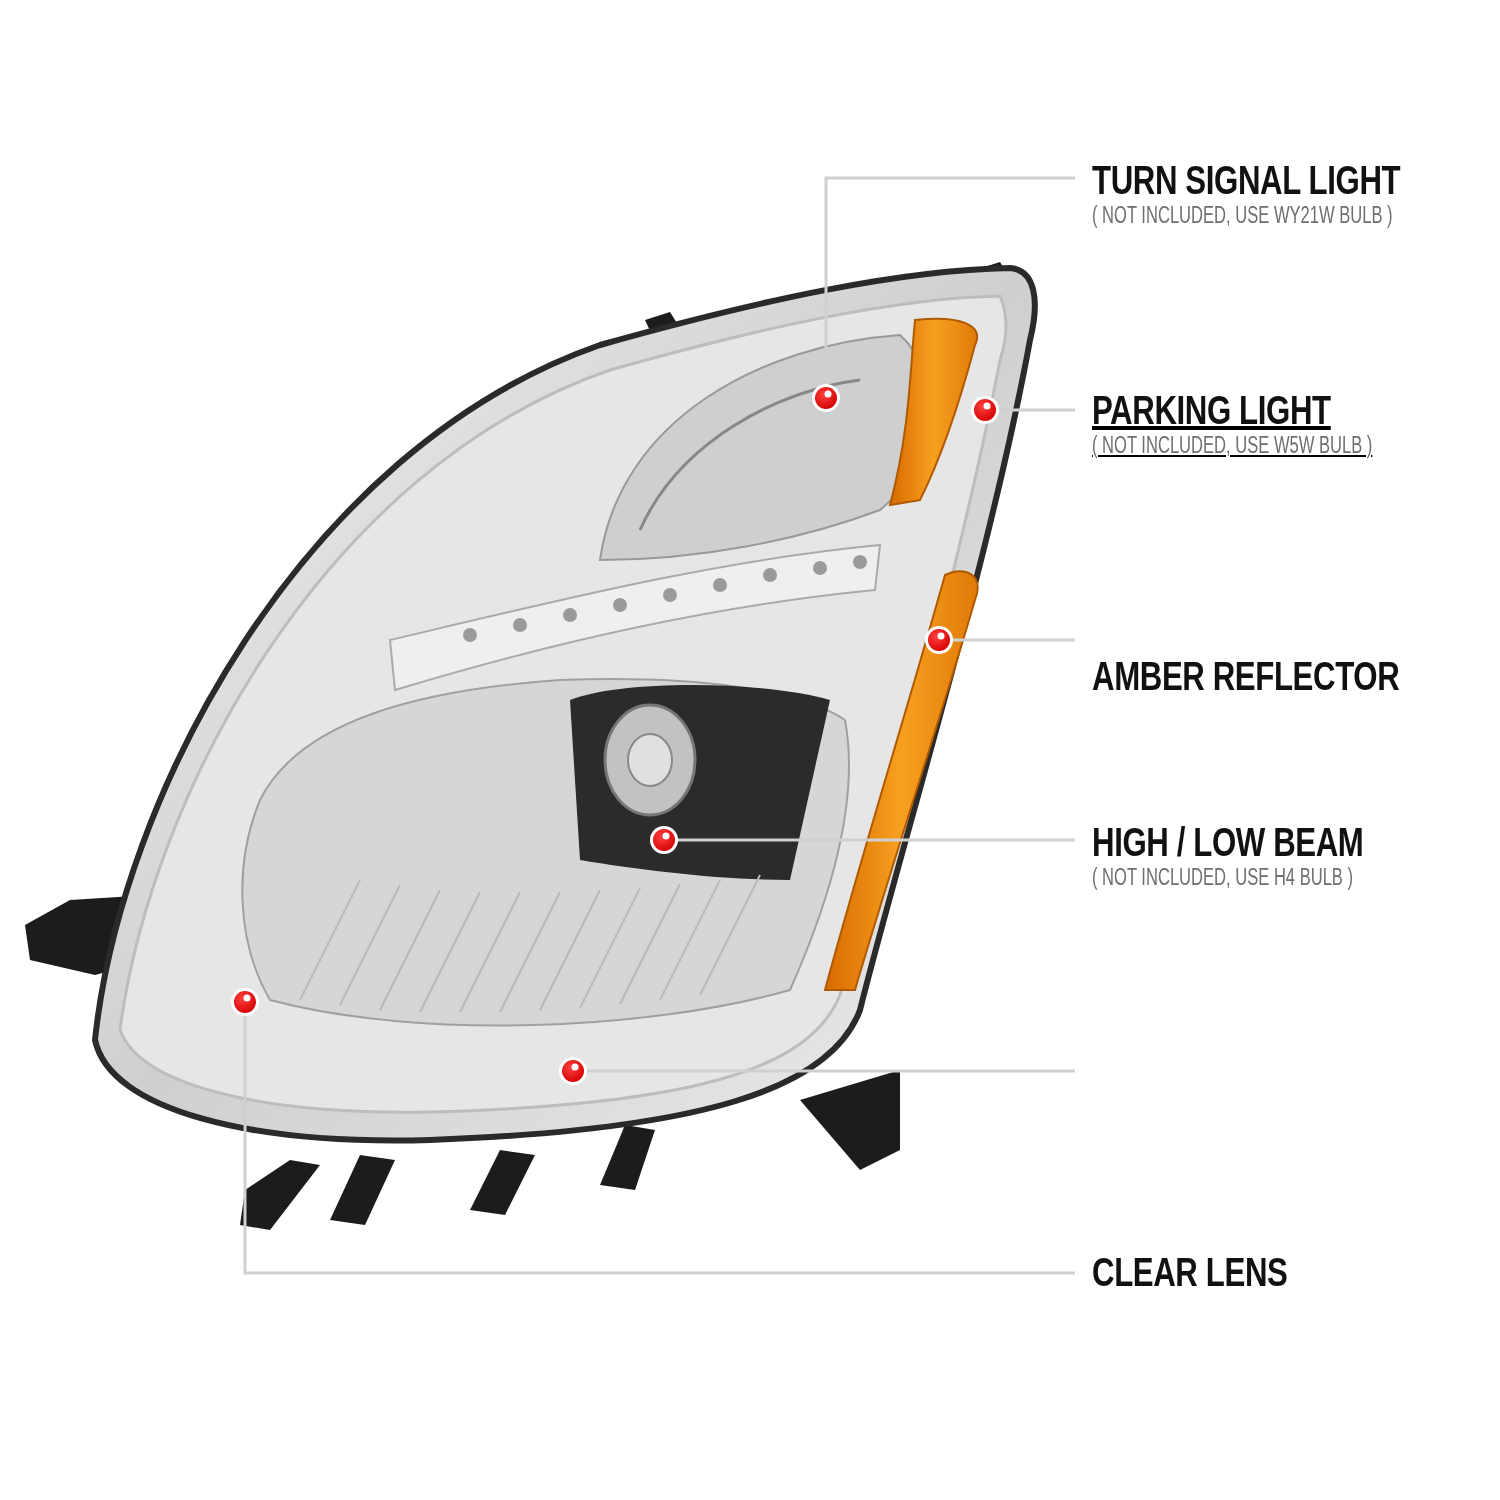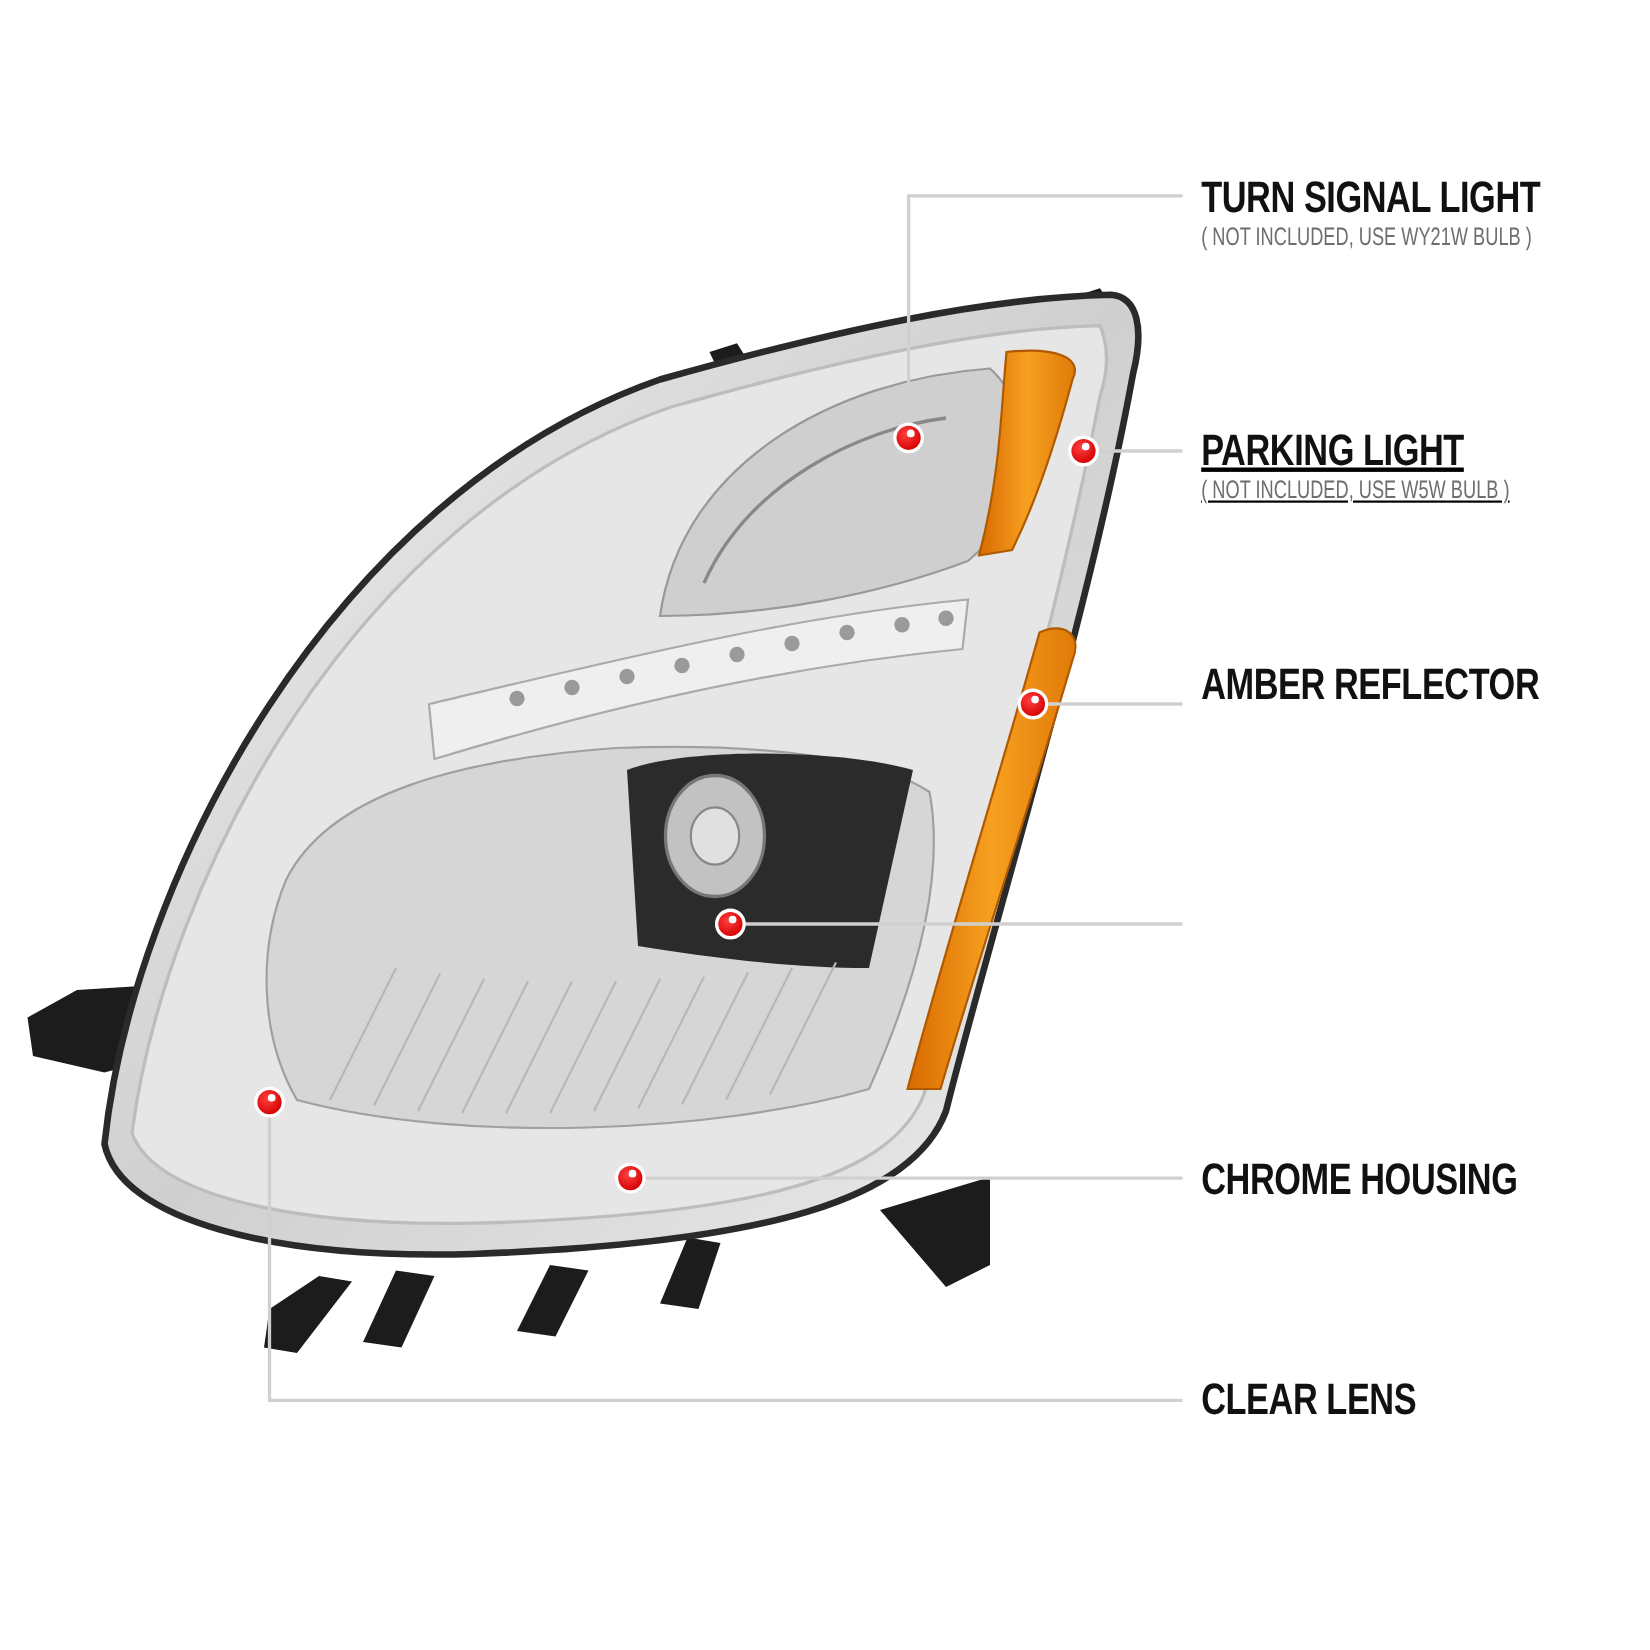--- a/index.html
+++ b/index.html
@@ -139,22 +139,23 @@
 
   
   <div class="label" style="top: 158px;">
     <div class="label-title">TURN SIGNAL LIGHT</div>
     <div class="label-sub">( NOT INCLUDED, USE  WY21W  BULB )</div>
   </div>
   <div class="label" style="top: 388px; text-decoration: underline;">
     <div class="label-title">PARKING LIGHT</div>
     <div class="label-sub">( NOT INCLUDED, USE  W5W  BULB )</div>
   </div>
-  <div class="label" style="top: 600px;">
+  <div class="label" style="top: 654px;">
     <div class="label-title">AMBER REFLECTOR</div>
   </div>
-  <div class="label" style="top: 1050px;">
-    <div class="label-title">CHROME HOUSING</div>
+  <div class="label" style="top: 820px;">
+    <div class="label-title">HIGH / LOW BEAM</div>
+    <div class="label-sub">( NOT INCLUDED, USE  H4  BULB )</div>
   </div>
   <div class="label" style="top: 1250px; text-align: center;">
     <div class="label-title">CLEAR LENS</div>
   </div>
 </div>
 
 </body></html>

